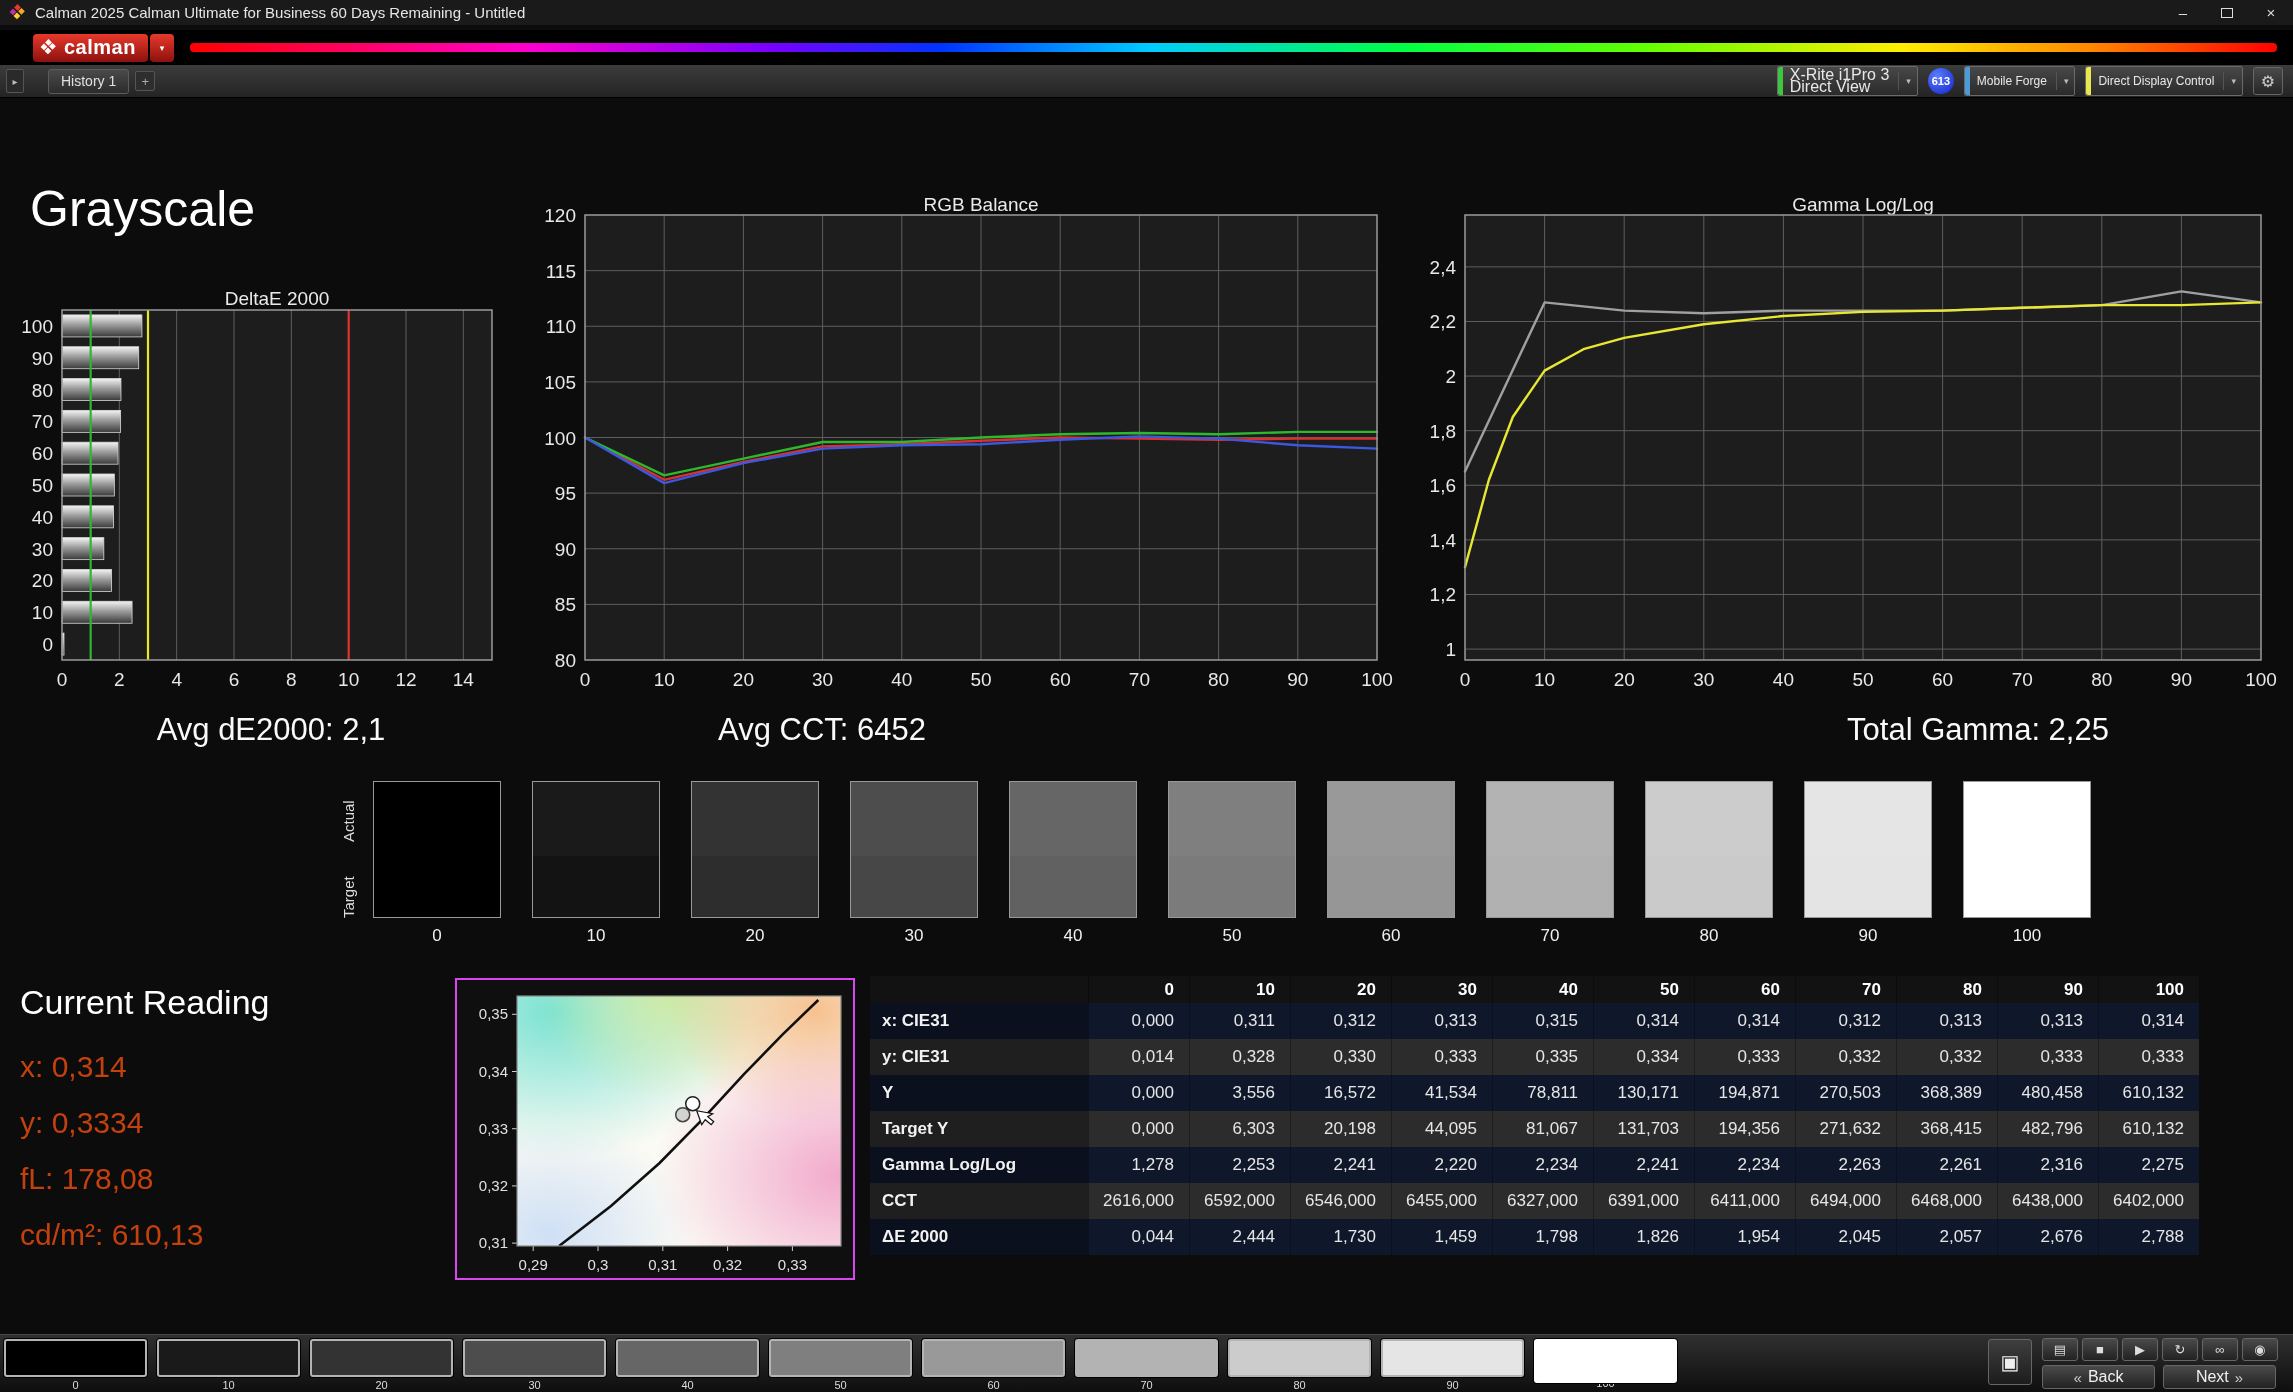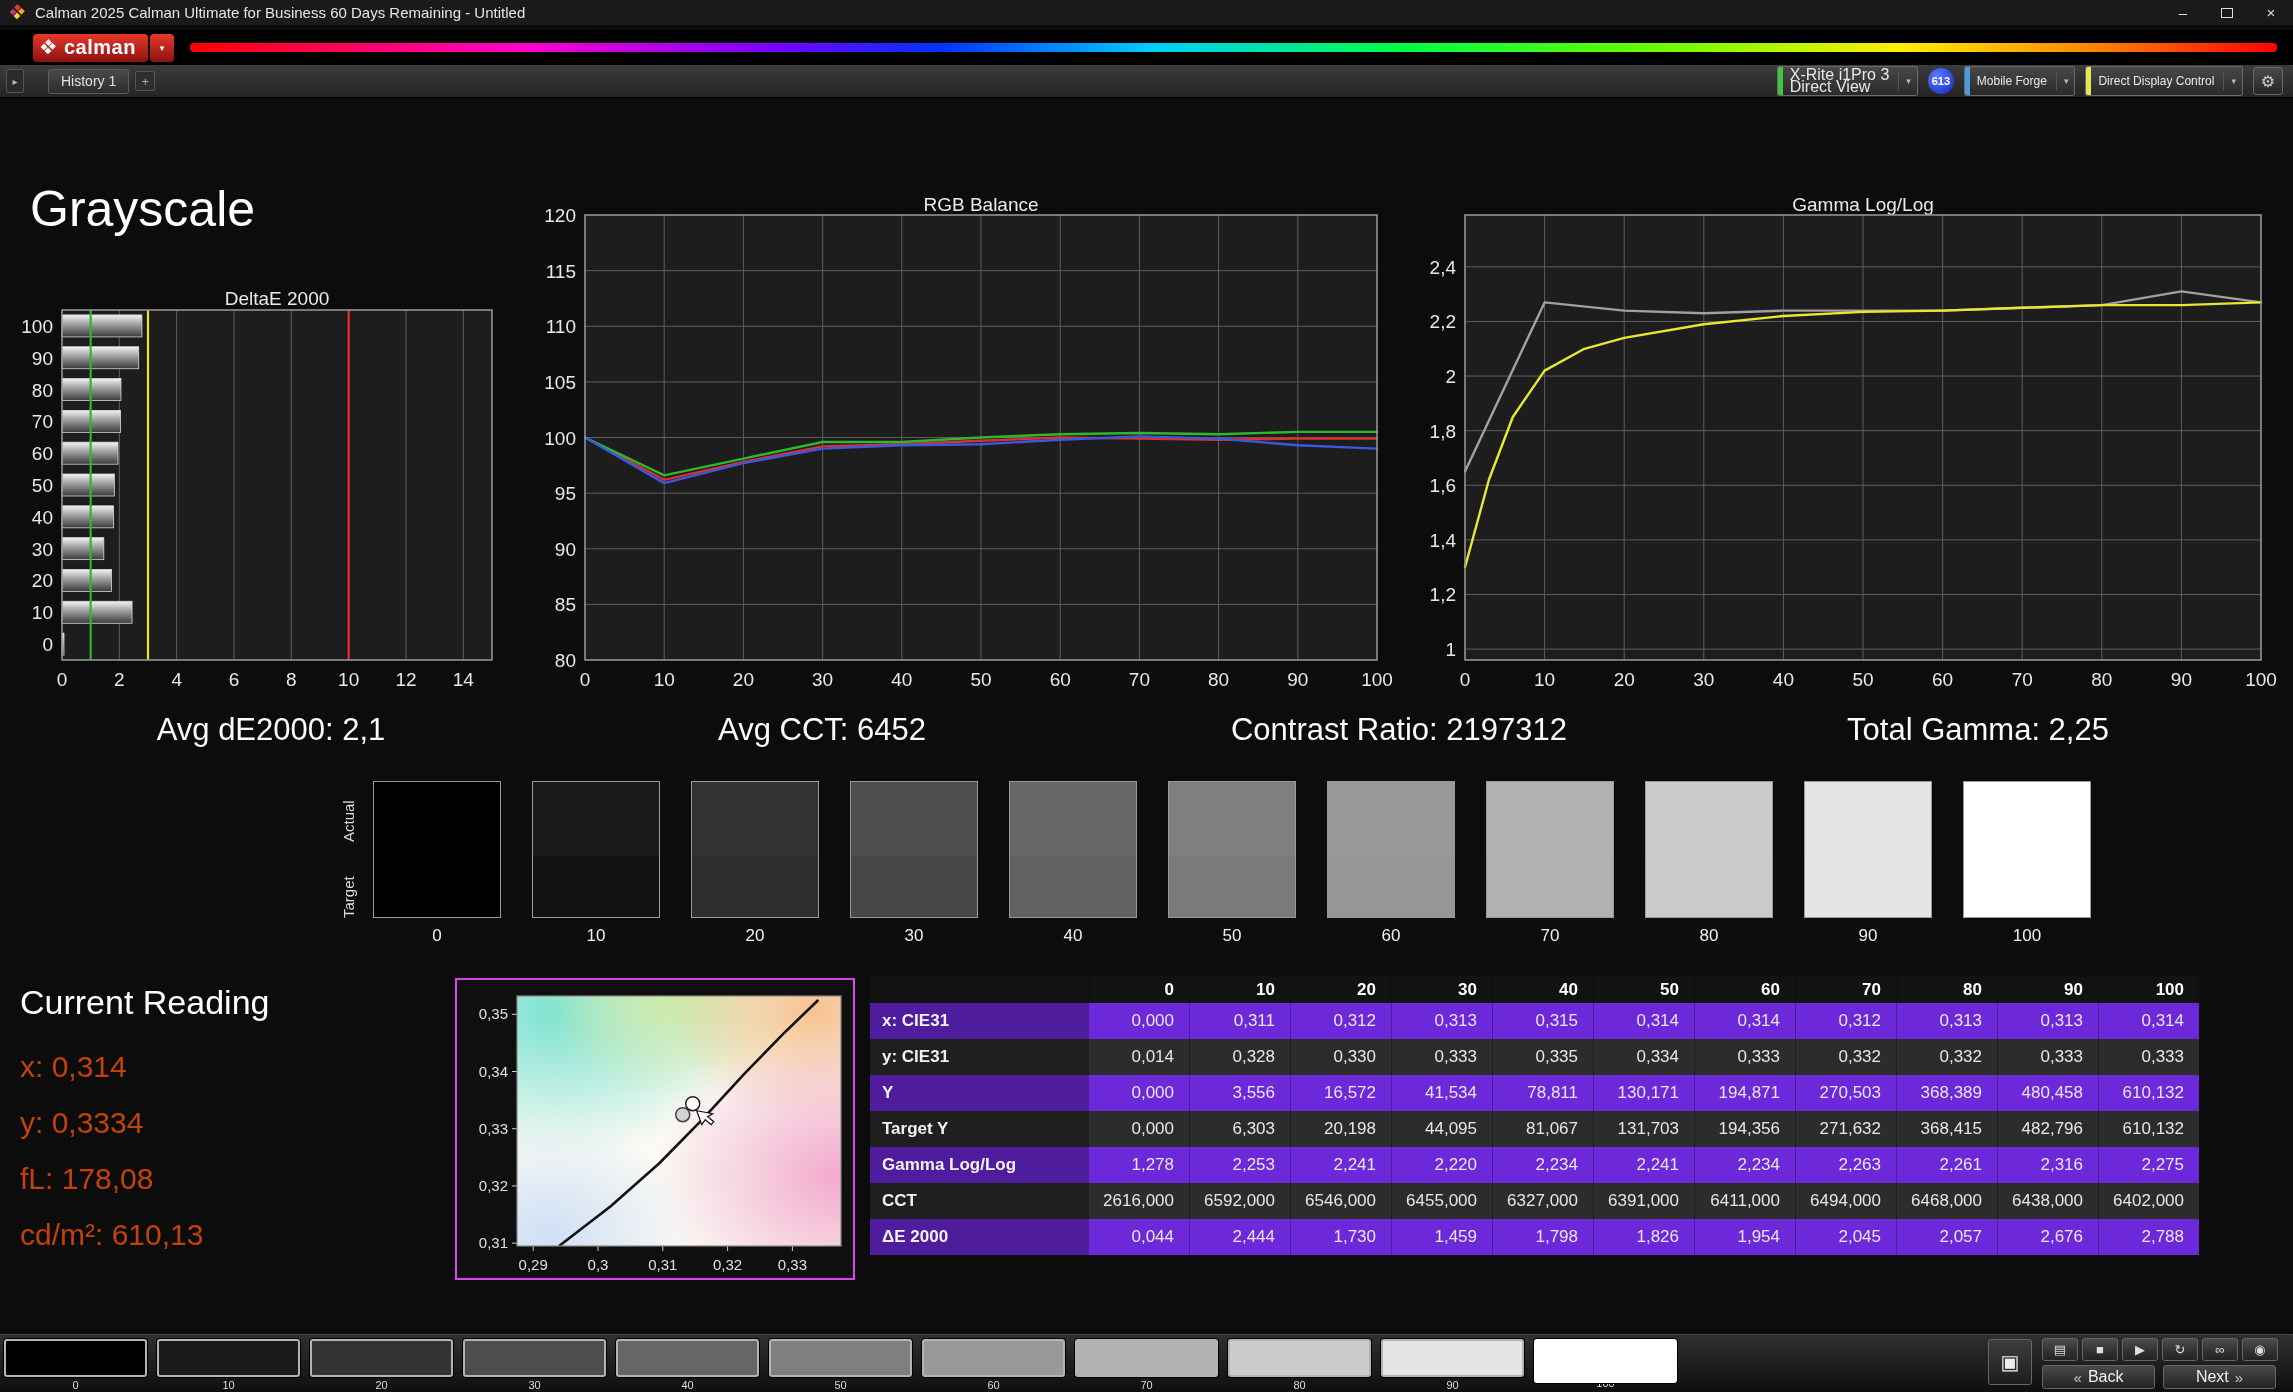--- a/index.html
+++ b/index.html
@@ -61,21 +61,21 @@
   
   .cie-box{position:absolute;left:455px;top:978px;width:400px;height:302px;background:#0f0f0f;border:2px solid #d946ef;}
 
   
   .mtable{position:absolute;left:870px;top:976px;width:1329px;font-size:17px;}
   .trow{display:grid;grid-template-columns:218px repeat(11,101px);height:36px;line-height:36px;}
   .trow.thead{height:27px;line-height:27px;}
   .thead .thcell{background:#121212;color:#fff;font-weight:bold;}
   .tlabel{padding-left:12px;font-weight:bold;color:#f2f2f2;background:rgba(0,0,0,.28);white-space:nowrap;overflow:hidden;}
   .tcell{text-align:right;padding-right:15px;color:#e6e6e6;border-left:1px solid rgba(0,0,0,.3);}
-  .even{background:#6d28d9;}
+  .even{background:#0f172a;}
   .odd{background:#2c2c2c;}
 
   
   .bottombar{position:absolute;left:0;top:1334px;width:2293px;height:58px;background:linear-gradient(#303030,#0e0e0e);border-top:1px solid #484848;}
   .pattern-row{position:absolute;left:4px;top:4px;display:flex;gap:10px;}
   .pcell{width:143px;display:flex;flex-direction:column;align-items:center;}
   .pbtn{width:143px;height:38px;border:2px solid #b4b4b4;border-radius:3px;box-shadow:0 0 0 1px #000;}
   .pbtn.sel{height:44px;margin-bottom:-8px;border-color:#fff;position:relative;z-index:2;}
   .plabel{margin-top:2px;font-size:11px;color:#ddd;}
   .pattern-window-btn{position:absolute;left:1988px;top:4px;width:44px;height:46px;background:linear-gradient(#3e3e3e,#1c1c1c);border:1px solid #666;border-radius:3px;color:#eee;font-size:20px;display:flex;align-items:center;justify-content:center;}
@@ -292,21 +292,20 @@
       <line x1="766.4" x2="766.4" y1="18" y2="463" stroke="#5e5e5e" stroke-width="1"></line>
       <text x="766.4" y="489" text-anchor="middle" fill="#e8e8e8" font-size="19">90</text>
       <text x="846" y="489" text-anchor="middle" fill="#e8e8e8" font-size="19">100</text>
       <polyline points="50.0,274.6 129.6,105.4 209.2,113.6 288.8,116.3 368.4,113.6 448.0,113.6 527.6,113.6 607.2,110.8 686.8,108.1 766.4,94.4 846.0,105.4" fill="none" stroke="#a0a0a0" stroke-width="2.4" stroke-linejoin="round" stroke-linecap="round"></polyline>
       <polyline points="50.0,370.2 73.9,282.8 97.8,220.0 129.6,173.6 169.4,151.8 209.2,140.9 288.8,127.2 368.4,119.0 448.0,114.9 527.6,113.6 607.2,110.8 686.8,108.1 766.4,108.1 846.0,105.4" fill="none" stroke="#e8e832" stroke-width="2.4" stroke-linejoin="round" stroke-linecap="round"></polyline>
       <rect x="50" y="18" width="796" height="445" fill="none" stroke="#9a9a9a" stroke-width="1.5"></rect>
     </svg>
 
   <div class="summary" style="left:71px;width:400px">Avg dE2000: 2,1</div>
   <div class="summary" style="left:622px;width:400px">Avg CCT: 6452</div>
-  <div class="summary" style="left:1149px;width:500px">Contrast Ratio: 2197312</div>
   <div class="summary" style="left:1728px;width:500px">Total Gamma: 2,25</div>
 
   <div class="vlabel" style="left:340px;top:784px">Actual</div>
   <div class="vlabel" style="left:340px;top:860px">Target</div>
   <div class="swatch-row">
       <div class="swcell">
         <div class="swatch">
           <div class="sw-actual" style="background: rgb(0, 0, 0);"></div>
           <div class="sw-target" style="background: rgb(0, 0, 0);"></div>
         </div>

